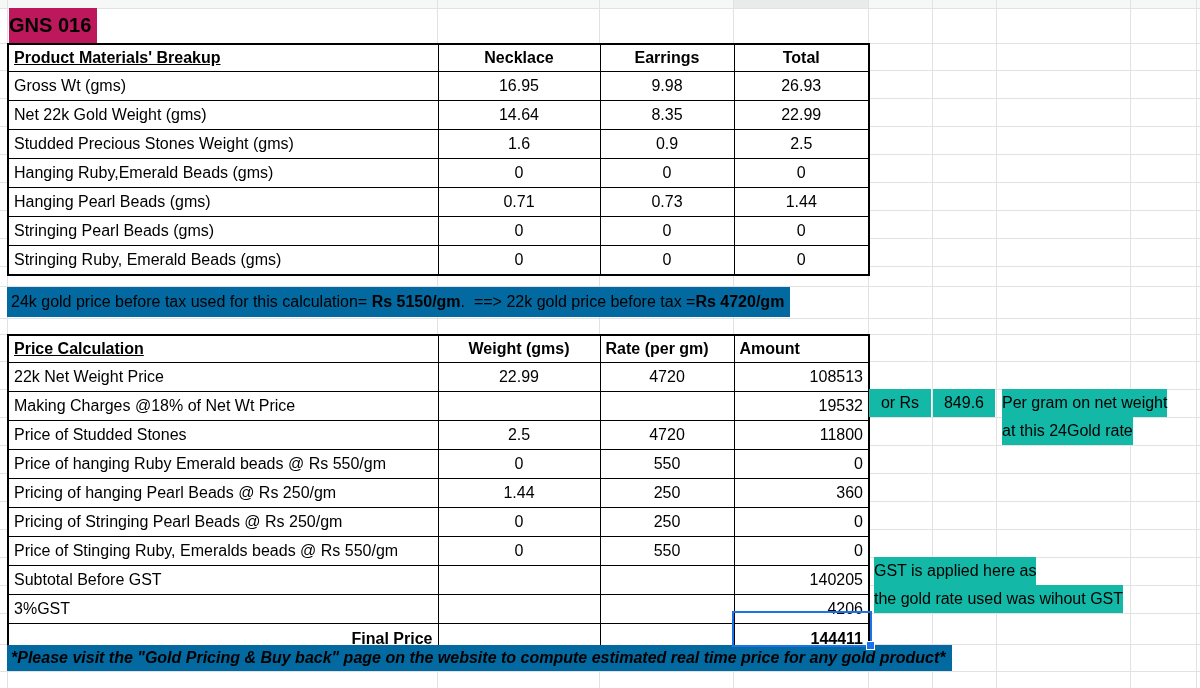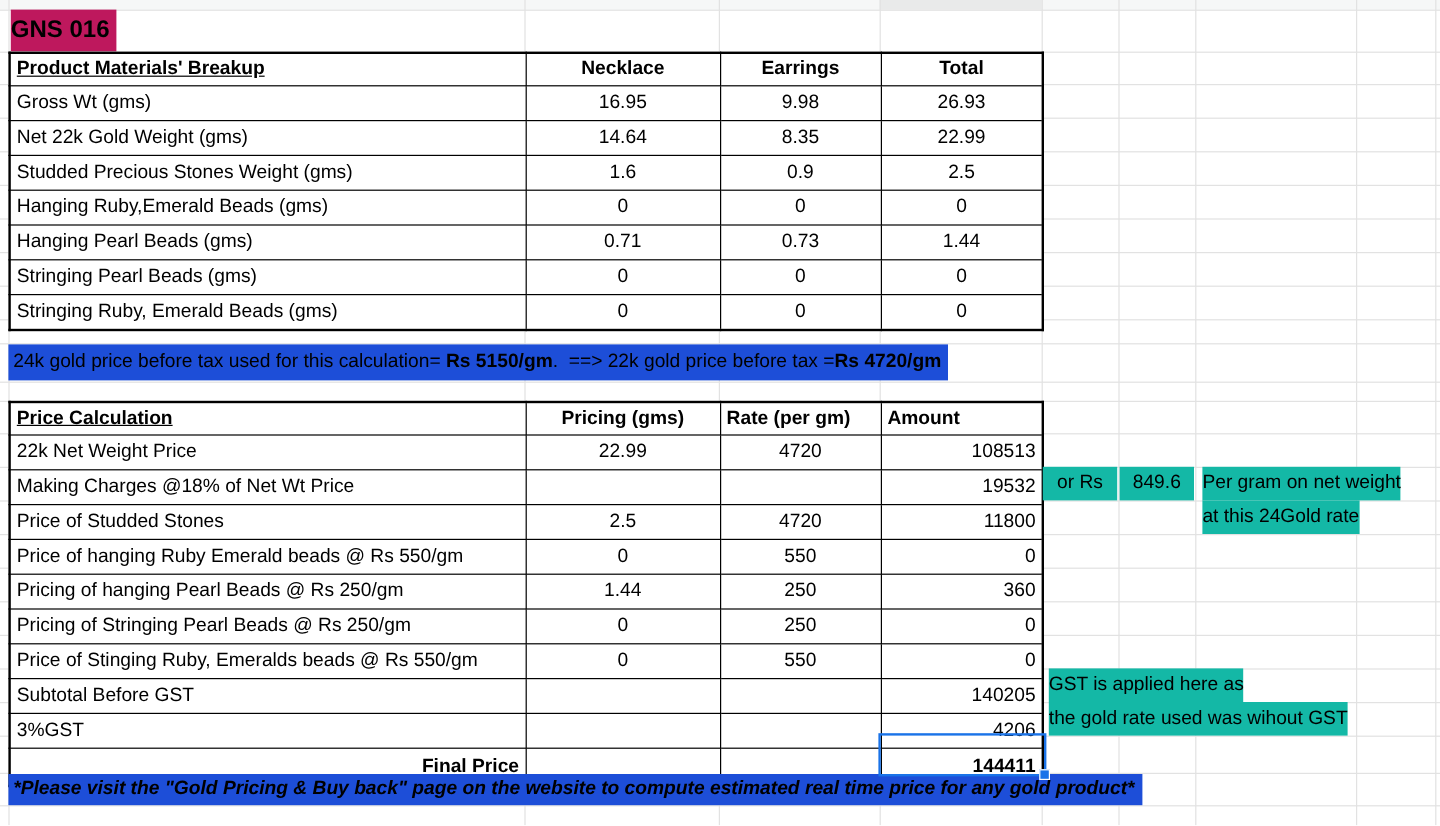--- a/index.html
+++ b/index.html
@@ -25,21 +25,21 @@
   td.num{text-align:center;}
   td.amt{text-align:right;}
   td.hdr{font-weight:bold;margin-left:40px;}
   td.hdr-u{font-weight:bold;text-decoration:underline;}
   td.ctr{text-align:center;}
   tr.hdr-row td{height:26px;}
   tr.final-row td{height:30px;}
   td.final-lbl{font-weight:bold;text-align:right;}
   td.final-amt{font-weight:bold;text-align:right;}
   
-  .note{position:absolute;background:#1d4ed8;white-space:nowrap;}
+  .note{position:absolute;background:#0369a1;white-space:nowrap;}
   .mid-note{left:7px;top:287px;height:30px;line-height:30px;padding:0 6px 0 4px;}
   .footer-note{left:7px;top:645px;height:26px;line-height:26px;padding:0 6px 0 4px;
     font-weight:bold;font-style:italic;}
   .ann{position:absolute;height:28px;line-height:28px;background:#14b8a6;white-space:nowrap;}
   .ann-center{text-align:center;}
   
   .sel-border{position:absolute;left:732px;top:611px;width:136px;height:32px;
     border:2px solid var(--sel,#1a73e8);background:transparent;}
   .fill-handle{position:absolute;right:-5px;bottom:-5px;width:7px;height:7px;
     background:var(--sel,#1a73e8);border:1px solid #fff;}
@@ -156,21 +156,21 @@
   <table class="sheet-table" style="top:334px">
     <colgroup>
         <col style="width:430px">
         <col style="width:162px">
         <col style="width:134px">
         <col style="width:135px">
       </colgroup>
     <tbody>
         <tr class="hdr-row">
       <td class="hdr-u lbl">Price Calculation</td>
-      <td class="hdr ctr">Pricing (gms)</td>
+      <td class="hdr ctr">Weight (gms)</td>
       <td class="hdr lbl">Rate (per gm)</td>
       <td class="hdr lbl">Amount</td>
     </tr>
     <tr>
       <td class="lbl">22k Net Weight Price</td>
       <td class="num">22.99</td>
       <td class="num">4720</td>
       <td class="amt">108513</td>
     </tr>
     <tr>

